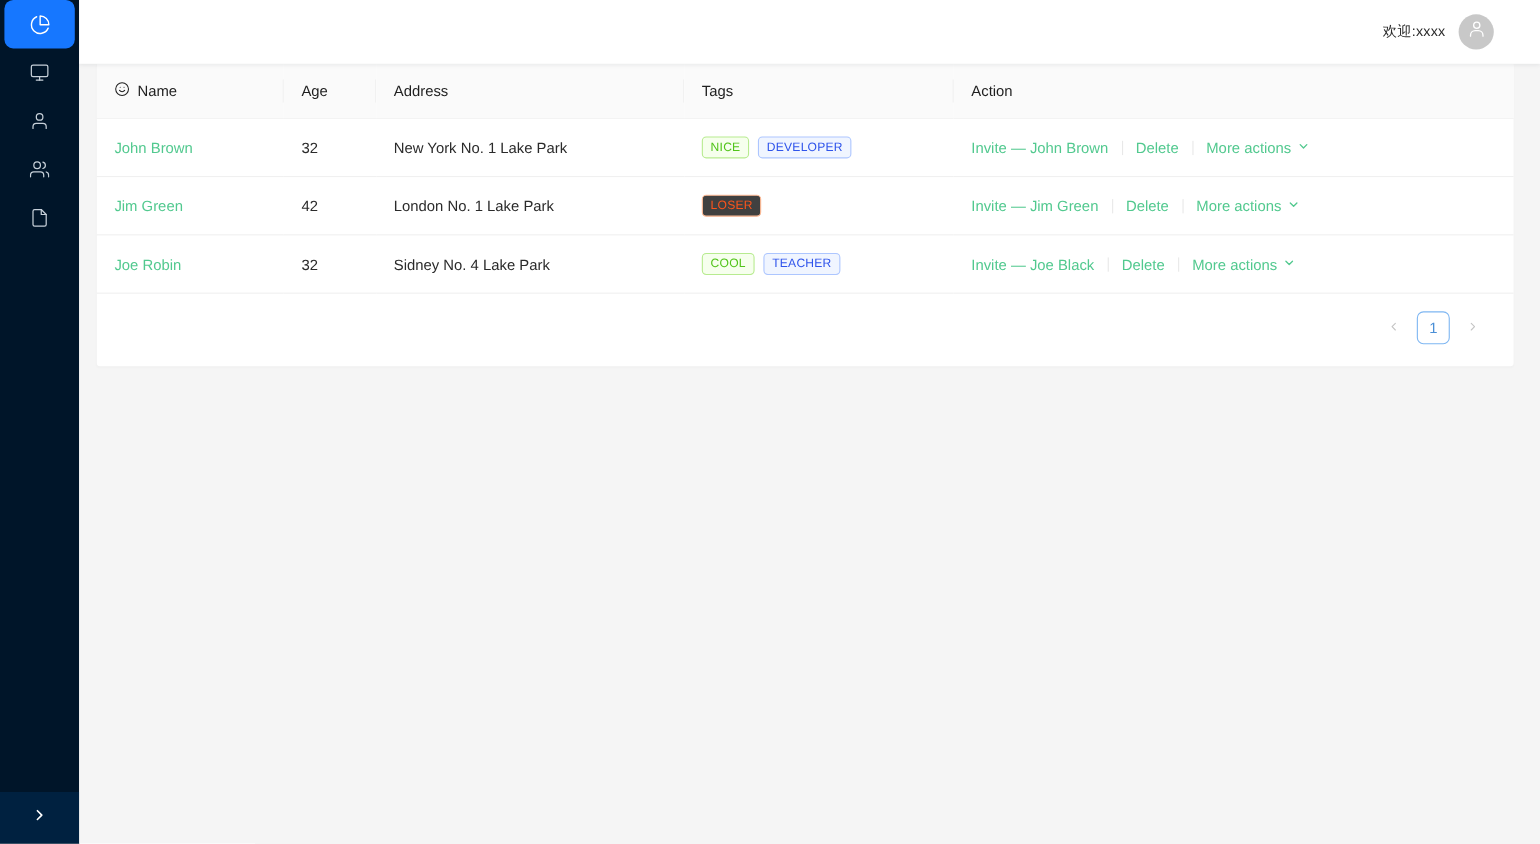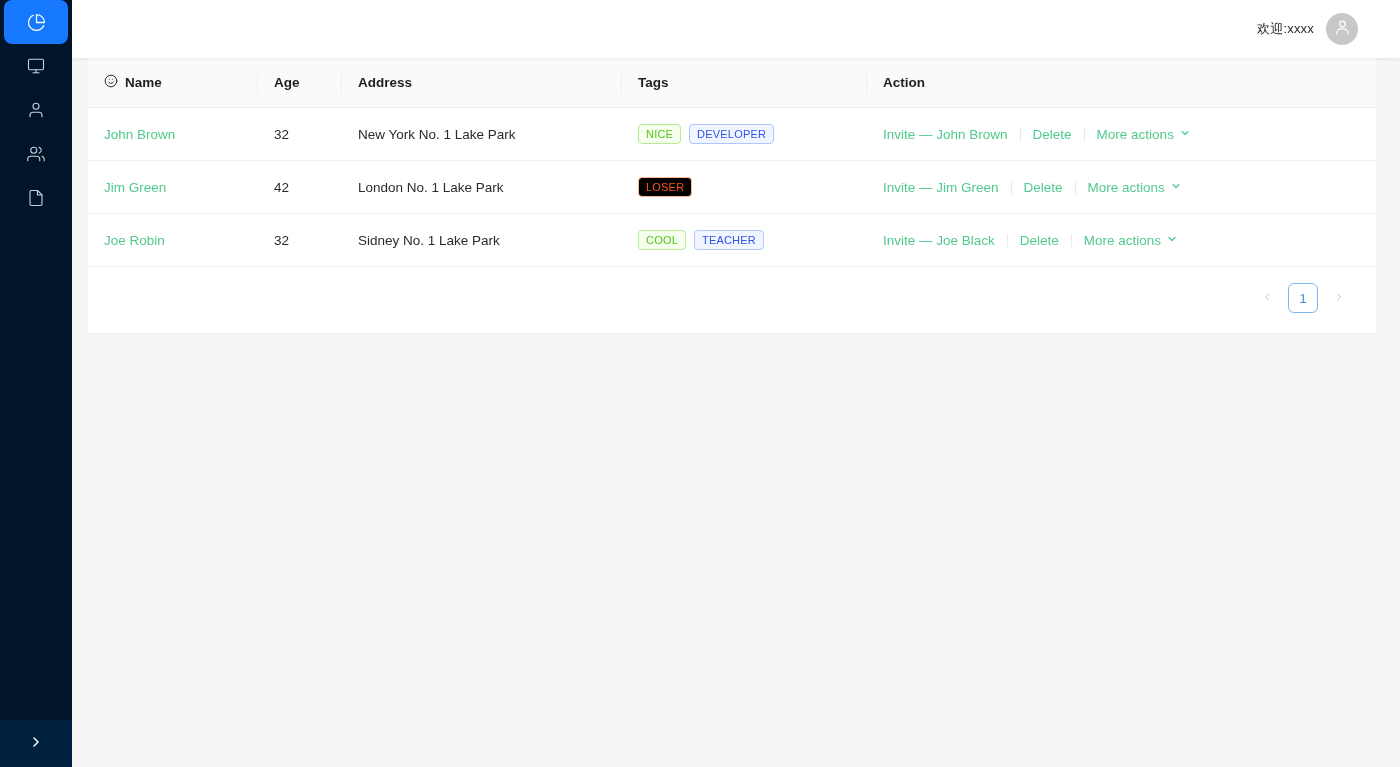--- a/index.html
+++ b/index.html
@@ -96,21 +96,21 @@
     background: #ffffff;
     border-radius: 3px;
     padding: 0 0 20px 0;
     box-shadow: 0 1px 2px rgba(0,0,0,.02);
   }
 
   
   table.ant-table { width: 100%; border-collapse: collapse; table-layout: fixed; }
   table.ant-table thead th {
     background: #fafafa;
-    font-size: 13.5px; font-weight: bold; color: #1f1f1f;
+    font-size: 13.5px; font-weight: normal; color: #1f1f1f;
     text-align: left;
     padding: 16px 16px;
     position: relative;
     border-bottom: 1px solid #f0f0f0;
   }
   table.ant-table thead th:not(:last-child)::after {
     content: ""; position: absolute; right: 0; top: 50%;
     transform: translateY(-50%);
     width: 1px; height: 1.6em; background: #f0f0f0;
   }
@@ -134,21 +134,21 @@
     display: inline-block;
     font-size: 11px; line-height: 18px;
     padding: 0 7px;
     border-radius: 4px;
     border: 1px solid transparent;
     margin-right: 8px;
     letter-spacing: .2px;
   }
   .tag-green     { color: #52c41a; background: #f6ffed; border-color: #b7eb8f; }
   .tag-geekblue  { color: #2f54eb; background: #f0f5ff; border-color: #adc6ff; }
-  .tag-volcano   { color: #fa541c; background: #000000; border-color: #ffbb96; }
+  .tag-volcano   { color: #fa541c; background: #404040; border-color: #ffbb96; }
 
   
   .actions { display: flex; align-items: center; }
   .a-link {
     color: #52c98f; cursor: pointer; white-space: nowrap;
     display: inline-flex; align-items: center; gap: 5px;
   }
   .a-div {
     width: 1px; height: 13px; background: #e8e8e8;
     margin: 0 12px; display: inline-block;
@@ -363,21 +363,21 @@
                   </span>
                 </div>
               </td>
             </tr>
 
             <tr>
               <td>
                 <span class="name-link">Joe Robin</span>
               </td>
               <td>32</td>
-              <td>Sidney No. 1 Lake Park</td>
+              <td>Sidney No. 4 Lake Park</td>
               <td>
                 <span class="tag tag-green">COOL</span><span class="tag tag-geekblue">TEACHER</span>
               </td>
               <td>
                 <div class="actions">
                   <span class="a-link">Invite — Joe Black</span>
                   <i class="a-div"></i>
                   <span class="a-link">Delete</span>
                   <i class="a-div"></i>
                   <span class="a-link">

